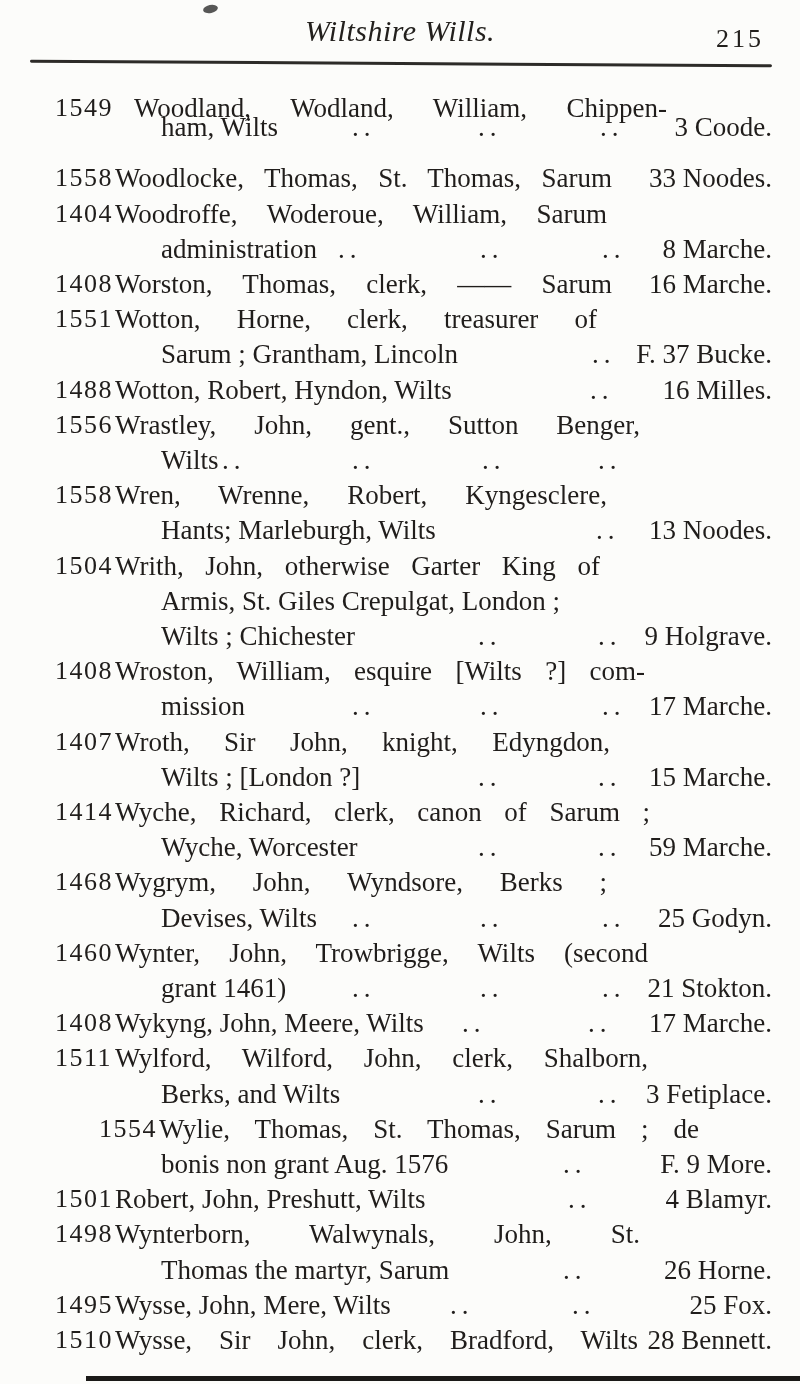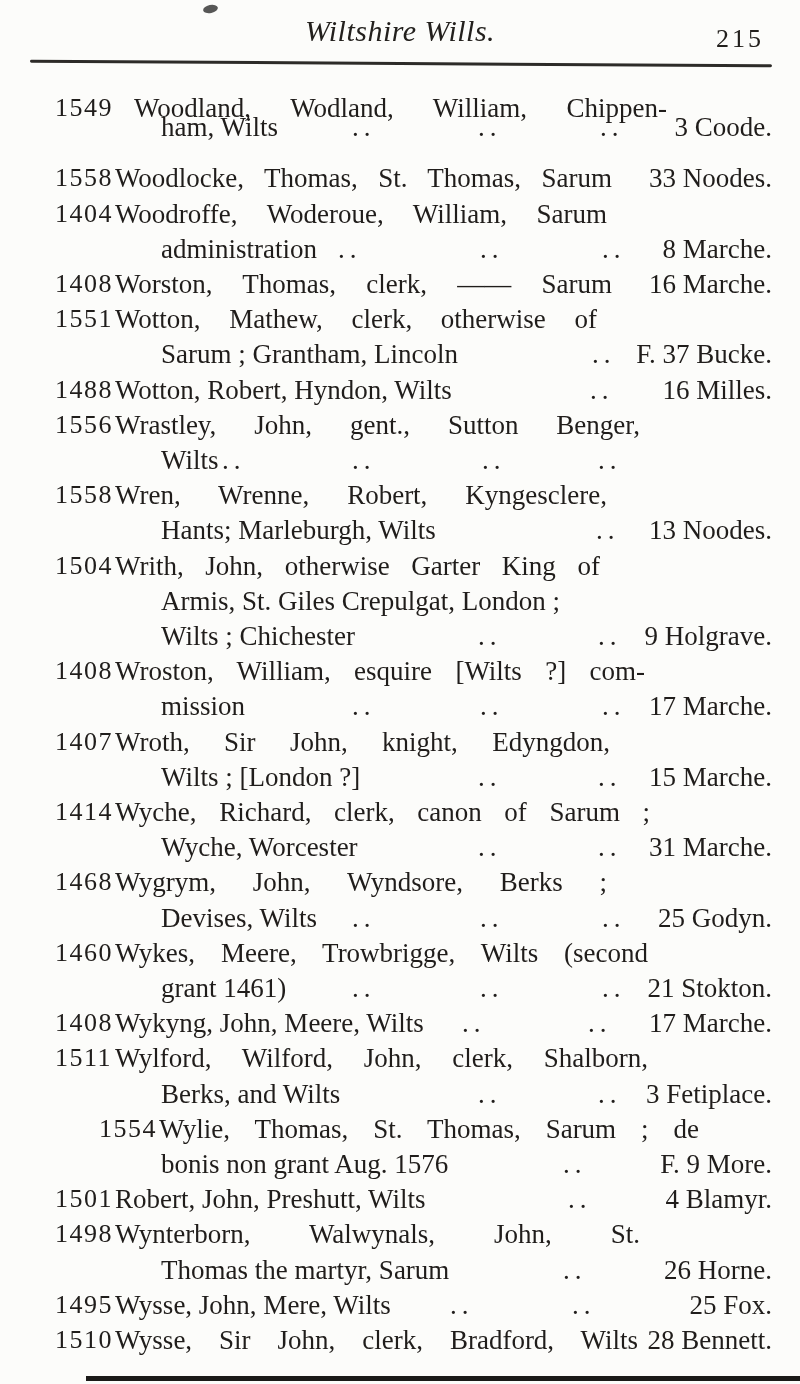--- a/index.html
+++ b/index.html
@@ -109,21 +109,21 @@
         <span class="dots" style="left: 602px;">..</span>
         <span class="ref">8 Marche.</span>
       </div>
       <div class="row" style="top: 266px;">
         <span class="year">1408</span>
         <span class="text just" style="left: 115px; width: 497px;">Worston, Thomas, clerk, —— Sarum</span>
         <span class="ref">16 Marche.</span>
       </div>
       <div class="row" style="top: 301.2px;">
         <span class="year">1551</span>
-        <span class="text just" style="left: 115px; width: 482px;">Wotton, Mathew, clerk, otherwise of</span>
+        <span class="text just" style="left: 115px; width: 482px;">Wotton, Horne, clerk, treasurer of</span>
       </div>
       <div class="row" style="top: 336.4px;">
         <span class="text" style="left: 161px;">Sarum ; Grantham, Lincoln</span>
         <span class="dots" style="left: 592px;">..</span>
         <span class="ref">F. 37 Bucke.</span>
       </div>
       <div class="row" style="top: 371.6px;">
         <span class="year">1488</span>
         <span class="text" style="left: 115px;">Wotton, Robert, Hyndon, Wilts</span>
         <span class="dots" style="left: 590px;">..</span>
@@ -184,36 +184,36 @@
         <span class="ref">15 Marche.</span>
       </div>
       <div class="row" style="top: 794px;">
         <span class="year">1414</span>
         <span class="text just" style="left: 115px; width: 535px;">Wyche, Richard, clerk, canon of Sarum ;</span>
       </div>
       <div class="row" style="top: 829.2px;">
         <span class="text" style="left: 161px;">Wyche, Worcester</span>
         <span class="dots" style="left: 478px;">..</span>
         <span class="dots" style="left: 598px;">..</span>
-        <span class="ref">31 Marche.</span>
+        <span class="ref">59 Marche.</span>
       </div>
       <div class="row" style="top: 864.4px;">
         <span class="year">1468</span>
         <span class="text just" style="left: 115px; width: 492px;">Wygrym, John, Wyndsore, Berks ;</span>
       </div>
       <div class="row" style="top: 899.6px;">
         <span class="text" style="left: 161px;">Devises, Wilts</span>
         <span class="dots" style="left: 352px;">..</span>
         <span class="dots" style="left: 480px;">..</span>
         <span class="dots" style="left: 602px;">..</span>
         <span class="ref">25 Godyn.</span>
       </div>
       <div class="row" style="top: 934.8px;">
         <span class="year">1460</span>
-        <span class="text just" style="left: 115px; width: 533px;">Wykes, Meere, Trowbrigge, Wilts (second</span>
+        <span class="text just" style="left: 115px; width: 533px;">Wynter, John, Trowbrigge, Wilts (second</span>
       </div>
       <div class="row" style="top: 970px;">
         <span class="text" style="left: 161px;">grant 1461)</span>
         <span class="dots" style="left: 352px;">..</span>
         <span class="dots" style="left: 480px;">..</span>
         <span class="dots" style="left: 602px;">..</span>
         <span class="ref">21 Stokton.</span>
       </div>
       <div class="row" style="top: 1005.2px;">
         <span class="year">1408</span>

